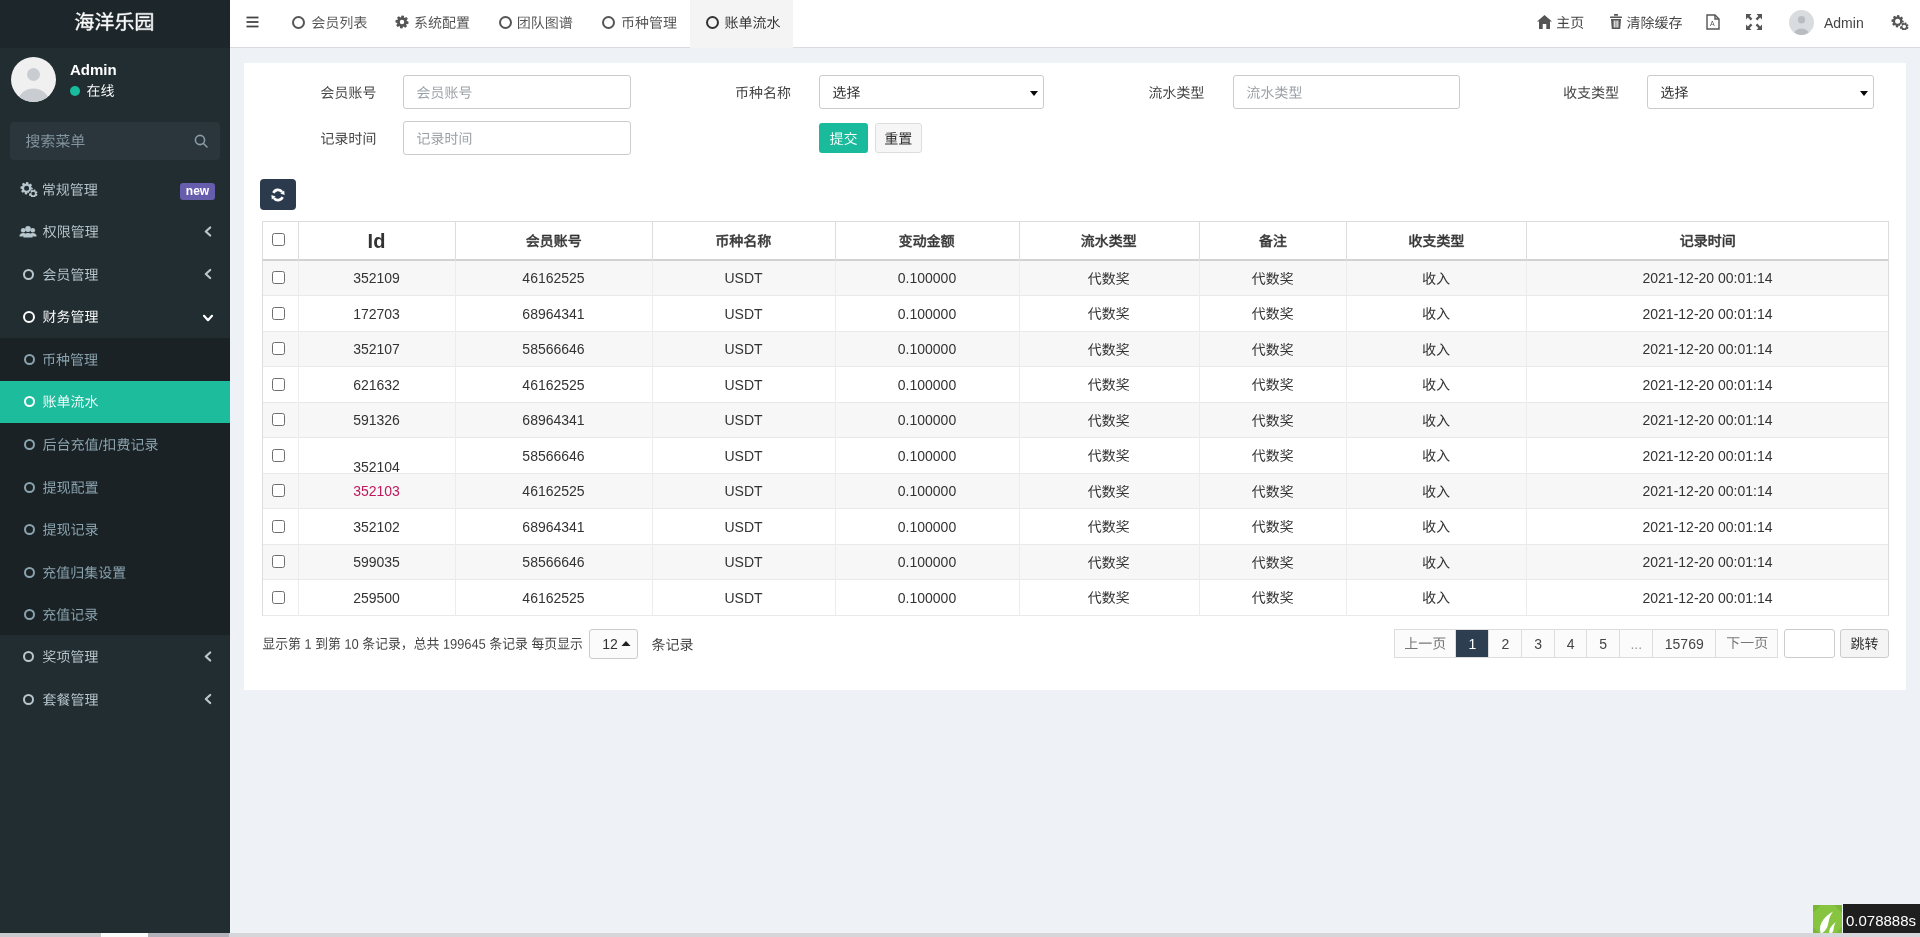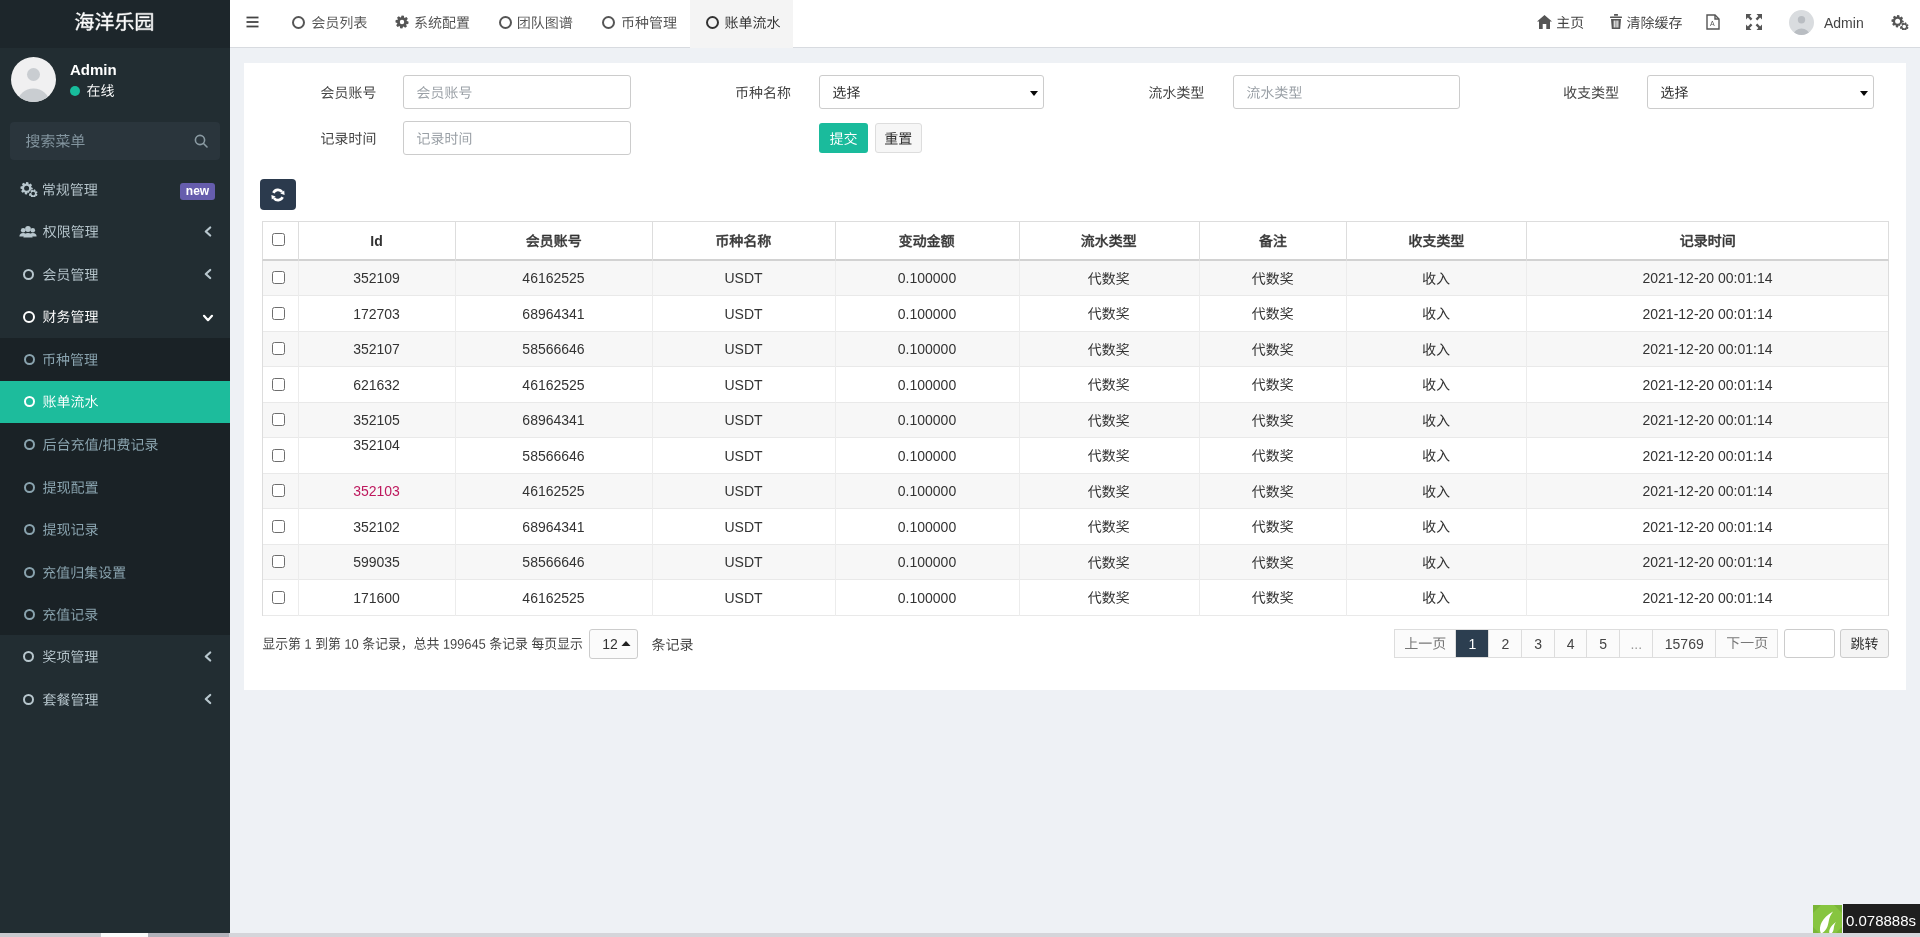--- a/index.html
+++ b/index.html
@@ -313,21 +313,21 @@
 <div style="position:absolute;left:835px;top:260.5px;width:1px;height:355.0px;background:#ececec"></div>
 <div style="position:absolute;left:1019px;top:220.5px;width:1px;height:40px;background:#ddd"></div>
 <div style="position:absolute;left:1019px;top:260.5px;width:1px;height:355.0px;background:#ececec"></div>
 <div style="position:absolute;left:1199px;top:220.5px;width:1px;height:40px;background:#ddd"></div>
 <div style="position:absolute;left:1199px;top:260.5px;width:1px;height:355.0px;background:#ececec"></div>
 <div style="position:absolute;left:1346px;top:220.5px;width:1px;height:40px;background:#ddd"></div>
 <div style="position:absolute;left:1346px;top:260.5px;width:1px;height:355.0px;background:#ececec"></div>
 <div style="position:absolute;left:1526px;top:220.5px;width:1px;height:40px;background:#ddd"></div>
 <div style="position:absolute;left:1526px;top:260.5px;width:1px;height:355.0px;background:#ececec"></div>
 <div style="position:absolute;left:272.0px;top:232.5px;width:13px;height:13px;background:#fff;border:1.5px solid #6e6e6e;border-radius:2.5px"></div>
-<div style="position:absolute;left:376.5px;transform:translateX(-50%);top:240.5px;transform:translate(-50%,-50%);font-size:14px;color:#333;font-weight:700;white-space:nowrap">Id</div>
+<div style="position:absolute;left:376.5px;transform:translateX(-50%);top:240.5px;transform:translate(-50%,-50%);font-size:20px;color:#333;font-weight:700;white-space:nowrap">Id</div>
 <svg style="position:absolute;left:525.0px;top:232.7px" width="57.1" height="15.5" viewBox="-0.7 -13.1 57.1 15.5" fill="#333" stroke="#333" stroke-width="0.60" stroke-linejoin="round">
     <use href="#t21"></use>
   </svg>
 <svg style="position:absolute;left:715.0px;top:232.7px" width="57.0" height="15.5" viewBox="-0.3 -13.1 57.0 15.5" fill="#333" stroke="#333" stroke-width="0.60" stroke-linejoin="round">
     <use href="#t22"></use>
   </svg>
 <svg style="position:absolute;left:898.3px;top:232.7px" width="57.5" height="15.7" viewBox="-0.6 -13.2 57.5 15.7" fill="#333" stroke="#333" stroke-width="0.60" stroke-linejoin="round">
     <use href="#t29"></use>
   </svg>
 <svg style="position:absolute;left:1080.3px;top:232.8px" width="57.4" height="15.5" viewBox="-0.7 -13.1 57.4 15.5" fill="#333" stroke="#333" stroke-width="0.60" stroke-linejoin="round">
@@ -396,36 +396,36 @@
     <use href="#t31"></use>
   </svg>
 <svg style="position:absolute;left:1250.9px;top:377.3px" width="43.2" height="15.0" viewBox="-0.7 -12.8 43.2 15.0" fill="#333">
     <use href="#t31"></use>
   </svg>
 <svg style="position:absolute;left:1421.7px;top:377.3px" width="28.6" height="14.9" viewBox="-0.1 -12.8 28.6 14.9" fill="#333">
     <use href="#t32"></use>
   </svg>
 <div style="position:absolute;left:1707.5px;transform:translateX(-50%);top:384.75px;transform:translate(-50%,-50%);font-size:14px;color:#333;font-weight:400;white-space:nowrap">2021-12-20 00:01:14</div>
 <div style="position:absolute;left:272.0px;top:413.25px;width:13px;height:13px;background:#fff;border:1.5px solid #6e6e6e;border-radius:2.5px"></div>
-<div style="position:absolute;left:376.5px;transform:translateX(-50%);top:420.25px;transform:translate(-50%,-50%);font-size:14px;color:#333;font-weight:400;white-space:nowrap">352105</div>
+<div style="position:absolute;left:376.5px;transform:translateX(-50%);top:420.25px;transform:translate(-50%,-50%);font-size:14px;color:#333;font-weight:400;white-space:nowrap">591326</div>
 <div style="position:absolute;left:553.5px;transform:translateX(-50%);top:420.25px;transform:translate(-50%,-50%);font-size:14px;color:#333;font-weight:400;white-space:nowrap">68964341</div>
 <div style="position:absolute;left:743.5px;transform:translateX(-50%);top:420.25px;transform:translate(-50%,-50%);font-size:14px;color:#333;font-weight:400;white-space:nowrap">USDT</div>
 <div style="position:absolute;left:927.0px;transform:translateX(-50%);top:420.25px;transform:translate(-50%,-50%);font-size:14px;color:#333;font-weight:400;white-space:nowrap">0.100000</div>
 <svg style="position:absolute;left:1087.4px;top:412.8px" width="43.2" height="15.0" viewBox="-0.7 -12.8 43.2 15.0" fill="#333">
     <use href="#t31"></use>
   </svg>
 <svg style="position:absolute;left:1250.9px;top:412.8px" width="43.2" height="15.0" viewBox="-0.7 -12.8 43.2 15.0" fill="#333">
     <use href="#t31"></use>
   </svg>
 <svg style="position:absolute;left:1421.7px;top:412.8px" width="28.6" height="14.9" viewBox="-0.1 -12.8 28.6 14.9" fill="#333">
     <use href="#t32"></use>
   </svg>
 <div style="position:absolute;left:1707.5px;transform:translateX(-50%);top:420.25px;transform:translate(-50%,-50%);font-size:14px;color:#333;font-weight:400;white-space:nowrap">2021-12-20 00:01:14</div>
 <div style="position:absolute;left:272.0px;top:448.75px;width:13px;height:13px;background:#fff;border:1.5px solid #6e6e6e;border-radius:2.5px"></div>
-<div style="position:absolute;left:376.5px;transform:translateX(-50%);top:445px;transform:translate(-50%,-50%);font-size:14px;color:#333;font-weight:400;white-space:nowrap">352104</div>
+<div style="position:absolute;left:376.5px;transform:translateX(-50%);top:467px;transform:translate(-50%,-50%);font-size:14px;color:#333;font-weight:400;white-space:nowrap">352104</div>
 <div style="position:absolute;left:553.5px;transform:translateX(-50%);top:455.75px;transform:translate(-50%,-50%);font-size:14px;color:#333;font-weight:400;white-space:nowrap">58566646</div>
 <div style="position:absolute;left:743.5px;transform:translateX(-50%);top:455.75px;transform:translate(-50%,-50%);font-size:14px;color:#333;font-weight:400;white-space:nowrap">USDT</div>
 <div style="position:absolute;left:927.0px;transform:translateX(-50%);top:455.75px;transform:translate(-50%,-50%);font-size:14px;color:#333;font-weight:400;white-space:nowrap">0.100000</div>
 <svg style="position:absolute;left:1087.4px;top:448.3px" width="43.2" height="15.0" viewBox="-0.7 -12.8 43.2 15.0" fill="#333">
     <use href="#t31"></use>
   </svg>
 <svg style="position:absolute;left:1250.9px;top:448.3px" width="43.2" height="15.0" viewBox="-0.7 -12.8 43.2 15.0" fill="#333">
     <use href="#t31"></use>
   </svg>
 <svg style="position:absolute;left:1421.7px;top:448.3px" width="28.6" height="14.9" viewBox="-0.1 -12.8 28.6 14.9" fill="#333">
@@ -471,21 +471,21 @@
     <use href="#t31"></use>
   </svg>
 <svg style="position:absolute;left:1250.9px;top:554.8px" width="43.2" height="15.0" viewBox="-0.7 -12.8 43.2 15.0" fill="#333">
     <use href="#t31"></use>
   </svg>
 <svg style="position:absolute;left:1421.7px;top:554.8px" width="28.6" height="14.9" viewBox="-0.1 -12.8 28.6 14.9" fill="#333">
     <use href="#t32"></use>
   </svg>
 <div style="position:absolute;left:1707.5px;transform:translateX(-50%);top:562.25px;transform:translate(-50%,-50%);font-size:14px;color:#333;font-weight:400;white-space:nowrap">2021-12-20 00:01:14</div>
 <div style="position:absolute;left:272.0px;top:590.75px;width:13px;height:13px;background:#fff;border:1.5px solid #6e6e6e;border-radius:2.5px"></div>
-<div style="position:absolute;left:376.5px;transform:translateX(-50%);top:597.75px;transform:translate(-50%,-50%);font-size:14px;color:#333;font-weight:400;white-space:nowrap">171600</div>
+<div style="position:absolute;left:376.5px;transform:translateX(-50%);top:597.75px;transform:translate(-50%,-50%);font-size:14px;color:#333;font-weight:400;white-space:nowrap">259500</div>
 <div style="position:absolute;left:553.5px;transform:translateX(-50%);top:597.75px;transform:translate(-50%,-50%);font-size:14px;color:#333;font-weight:400;white-space:nowrap">46162525</div>
 <div style="position:absolute;left:743.5px;transform:translateX(-50%);top:597.75px;transform:translate(-50%,-50%);font-size:14px;color:#333;font-weight:400;white-space:nowrap">USDT</div>
 <div style="position:absolute;left:927.0px;transform:translateX(-50%);top:597.75px;transform:translate(-50%,-50%);font-size:14px;color:#333;font-weight:400;white-space:nowrap">0.100000</div>
 <svg style="position:absolute;left:1087.4px;top:590.3px" width="43.2" height="15.0" viewBox="-0.7 -12.8 43.2 15.0" fill="#333">
     <use href="#t31"></use>
   </svg>
 <svg style="position:absolute;left:1250.9px;top:590.3px" width="43.2" height="15.0" viewBox="-0.7 -12.8 43.2 15.0" fill="#333">
     <use href="#t31"></use>
   </svg>
 <svg style="position:absolute;left:1421.7px;top:590.3px" width="28.6" height="14.9" viewBox="-0.1 -12.8 28.6 14.9" fill="#333">

